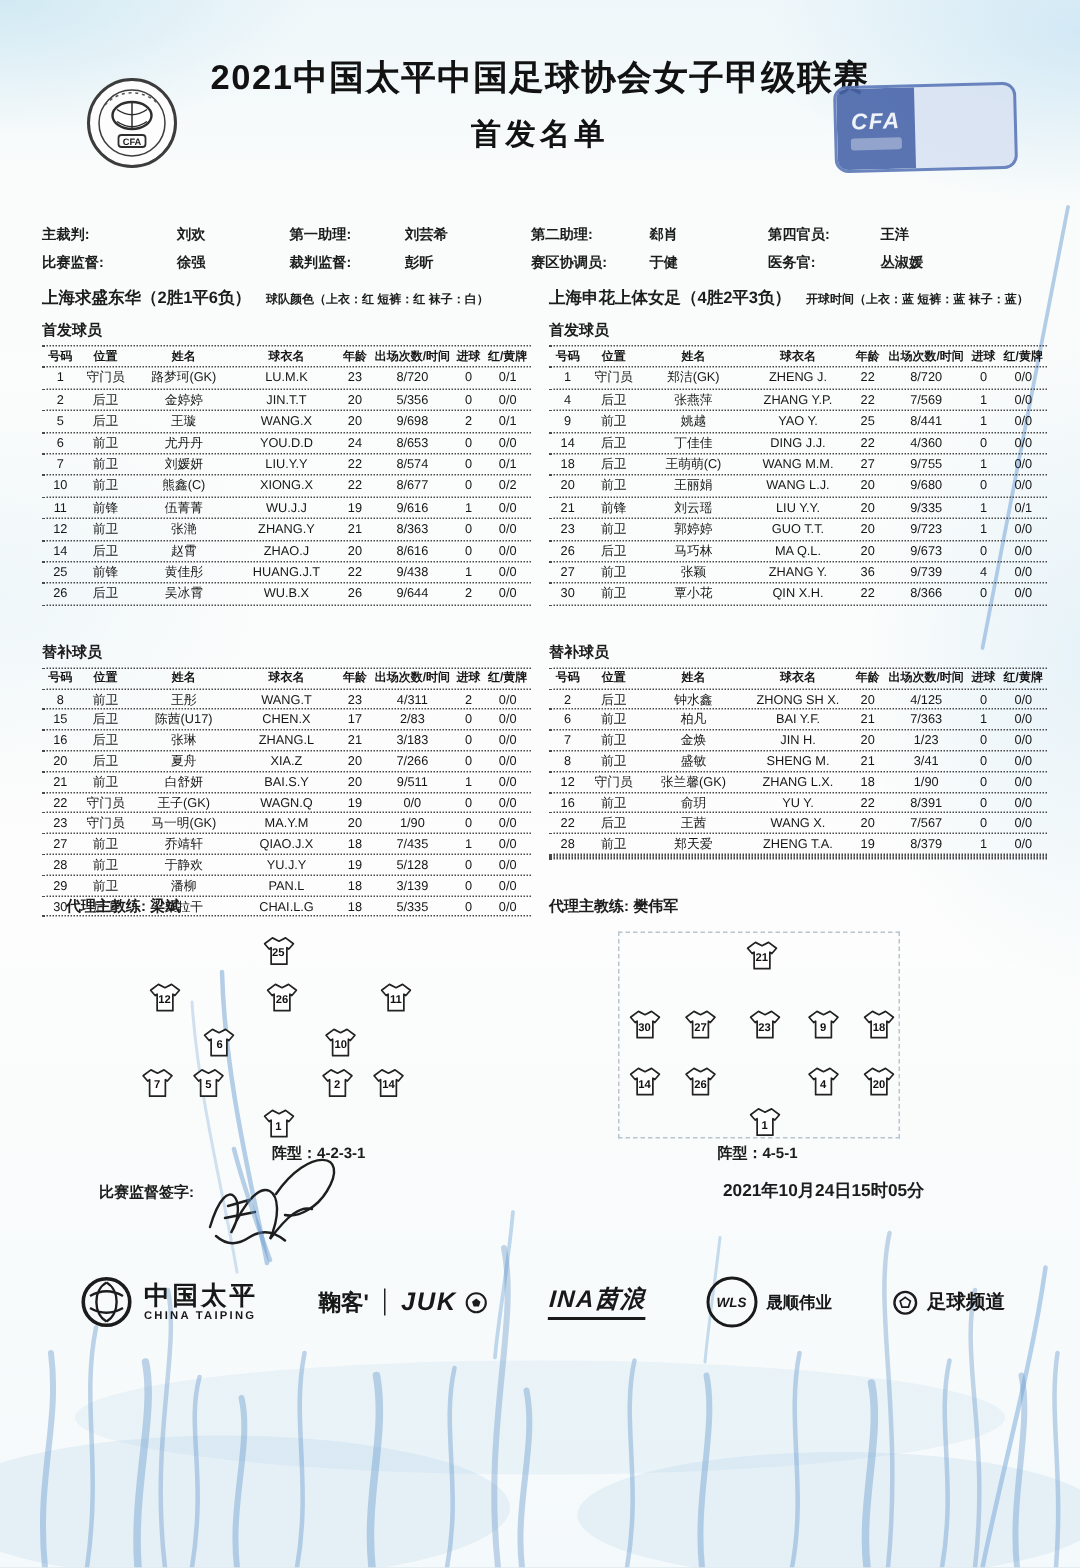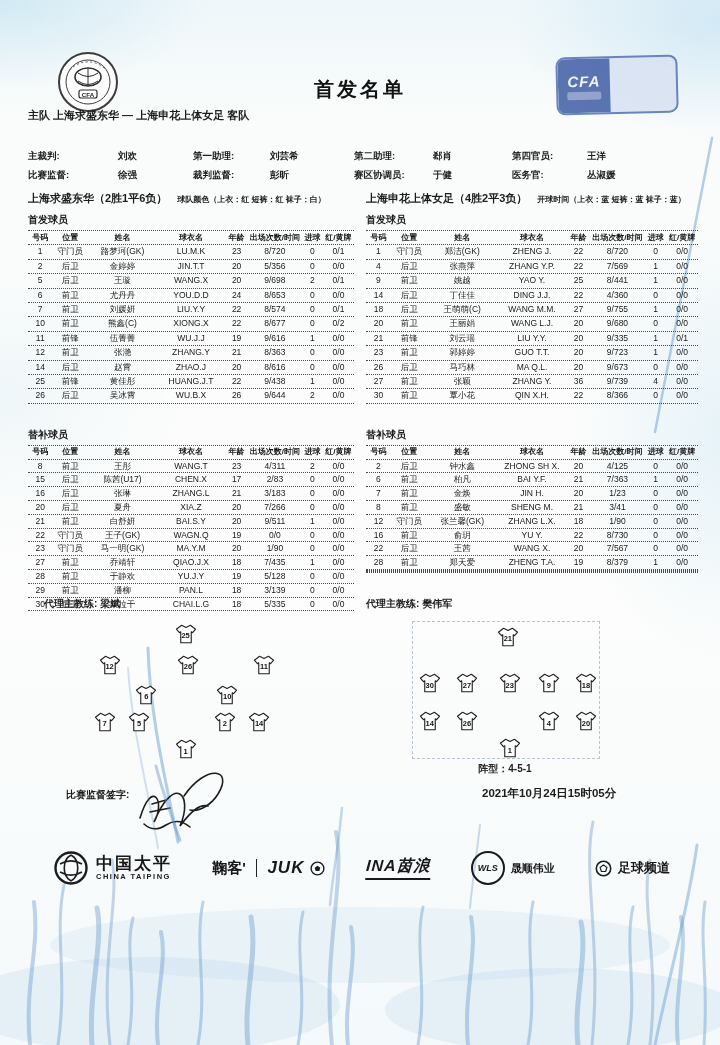--- a/index.html
+++ b/index.html
@@ -123,29 +123,29 @@
     <svg viewBox="0 0 64 64">
       <circle cx="32" cy="32" r="29" fill="#fdfdfd" stroke="#3c3c3c" stroke-width="2"></circle>
       <circle cx="32" cy="32" r="22" fill="none" stroke="#3c3c3c" stroke-width="1"></circle>
       <path d="M14 20 A 24 24 0 0 1 50 20" fill="none" stroke="#555" stroke-width="1" stroke-dasharray="2 2.5"></path>
       <ellipse cx="32" cy="27" rx="13" ry="9" fill="#fff" stroke="#2e2e2e" stroke-width="1.6"></ellipse>
       <path d="M22 23 Q 32 30 42 23 M22 31 Q 32 38 42 31 M32 18.5 L32 35.5" fill="none" stroke="#2e2e2e" stroke-width="1"></path>
       <rect x="23" y="40" width="18" height="8" rx="2" fill="#fff" stroke="#2e2e2e" stroke-width="1.2"></rect>
       <text x="32" y="46.5" text-anchor="middle" font-size="6.2" font-weight="bold" fill="#1d1d1d">CFA</text>
     </svg>
   </div>
+  <div class="title layer">2021中国太平中国足球协会女子甲级联赛</div>
   <div class="subtitle layer">首发名单</div>
   <div class="stamp layer">
     <div class="stamp-left">
       <span class="stamp-cfa">CFA</span>
       <span class="stamp-pill"></span>
     </div>
   </div>
 
-  <div class="teams-line layer">主队 上海求盛东华 — 上海申花上体女足 客队</div>
   <div class="off-row layer" id="off-1">
       <span class="off-label">比赛监督:</span>
       <span class="off-value">徐强</span>
       <span class="off-label">裁判监督:</span>
       <span class="off-value">彭昕</span>
       <span class="off-label">赛区协调员:</span>
       <span class="off-value">于健</span>
       <span class="off-label">医务官:</span>
       <span class="off-value">丛淑媛</span>
     </div>
@@ -602,21 +602,21 @@
           <span class="pcell">1/90</span>
           <span class="pcell">0</span>
           <span class="pcell">0/0</span>
         </div>
         <div class="prow">
           <span class="pcell">16</span>
           <span class="pcell">前卫</span>
           <span class="pcell">俞玥</span>
           <span class="pcell">YU Y.</span>
           <span class="pcell">22</span>
-          <span class="pcell">8/730</span>
+          <span class="pcell">8/391</span>
           <span class="pcell">0</span>
           <span class="pcell">0/0</span>
         </div>
         <div class="prow">
           <span class="pcell">22</span>
           <span class="pcell">后卫</span>
           <span class="pcell">王茜</span>
           <span class="pcell">WANG X.</span>
           <span class="pcell">20</span>
           <span class="pcell">7/567</span>
@@ -736,20 +736,21 @@
         </svg>
         <span class="sn">14</span>
       </div>
       <div class="shirt" style="left: 39%; top: 92%;">
         <svg viewBox="0 0 24 22">
           <path d="M7 1 L12 3.5 L17 1 L23 5.5 L19.5 9.5 L18 8.5 L18 21 L6 21 L6 8.5 L4.5 9.5 L1 5.5 Z" fill="#fff" stroke="#222" stroke-width="1.3" stroke-linejoin="round"></path>
         </svg>
         <span class="sn">1</span>
       </div>
     </div>
+  <div class="formation-label layer" id="home-formation-label">阵型：4-2-3-1</div>
   <div class="formation layer" id="away-formation">
       <div class="shirt" style="left: 51%; top: 11%;">
         <svg viewBox="0 0 24 22">
           <path d="M7 1 L12 3.5 L17 1 L23 5.5 L19.5 9.5 L18 8.5 L18 21 L6 21 L6 8.5 L4.5 9.5 L1 5.5 Z" fill="#fff" stroke="#222" stroke-width="1.3" stroke-linejoin="round"></path>
         </svg>
         <span class="sn">21</span>
       </div>
       <div class="shirt" style="left: 9%; top: 45%;">
         <svg viewBox="0 0 24 22">
           <path d="M7 1 L12 3.5 L17 1 L23 5.5 L19.5 9.5 L18 8.5 L18 21 L6 21 L6 8.5 L4.5 9.5 L1 5.5 Z" fill="#fff" stroke="#222" stroke-width="1.3" stroke-linejoin="round"></path>

